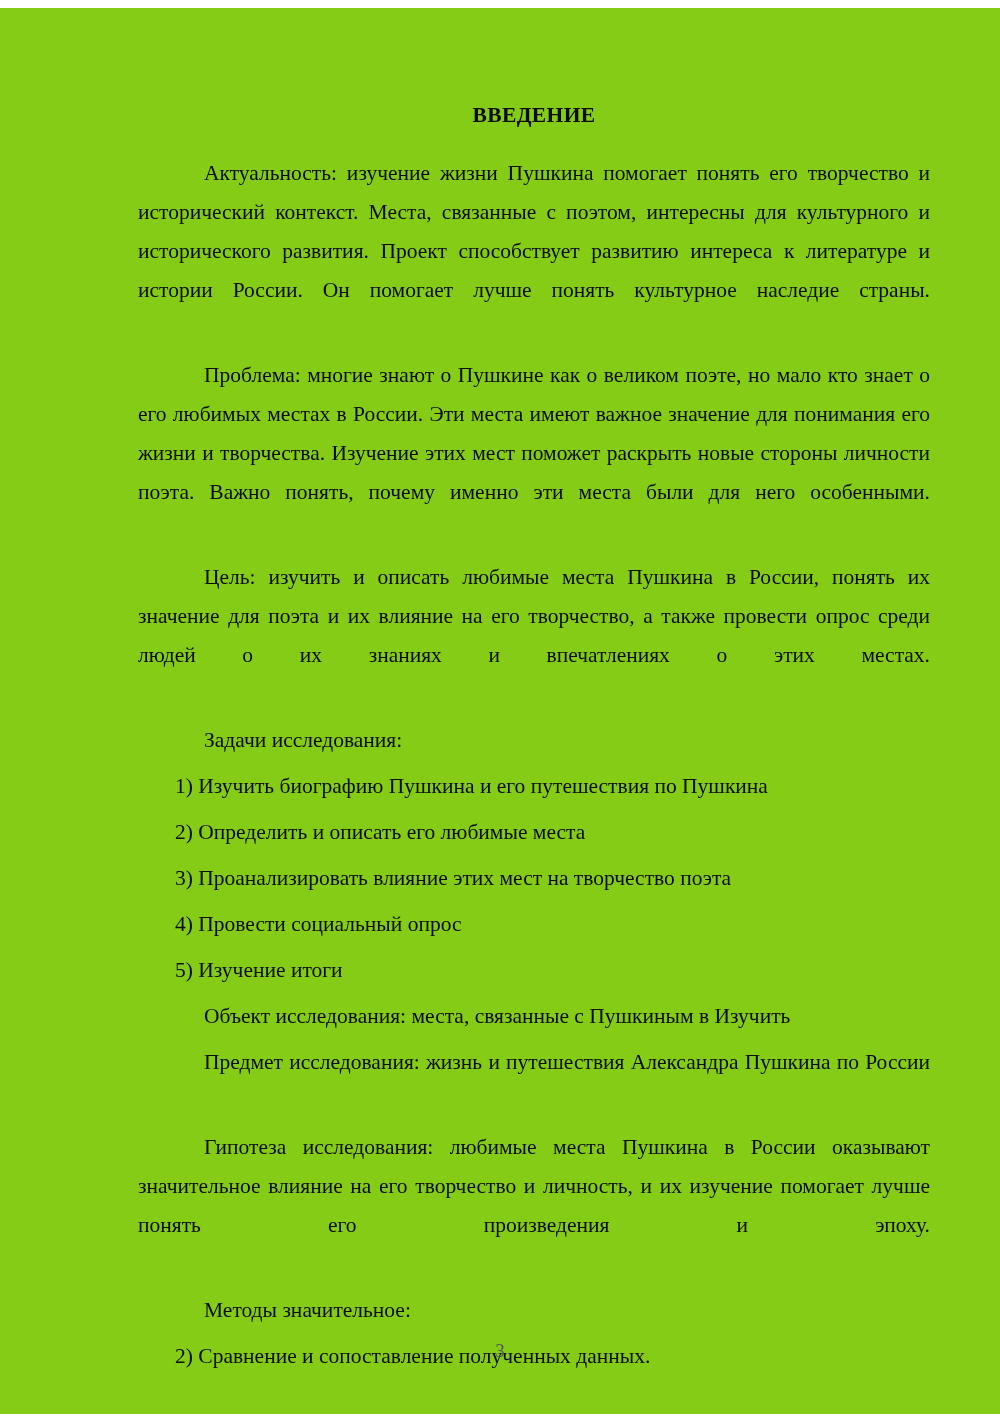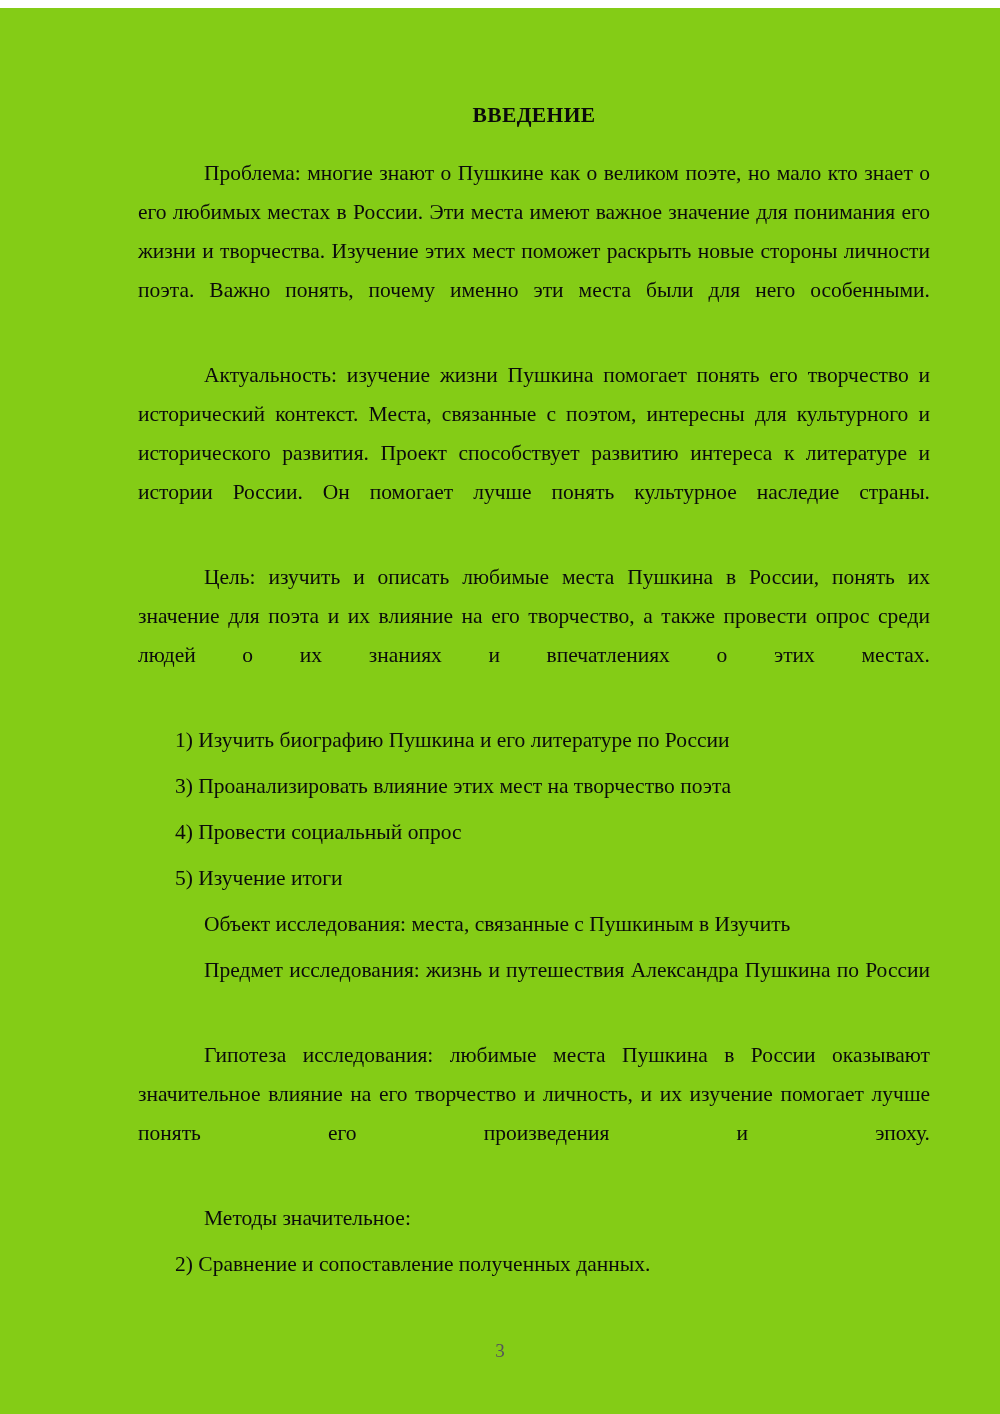--- a/index.html
+++ b/index.html
@@ -101,31 +101,36 @@
 <body>
 
 <div class="page">
 
   <div class="content">
 
     <h1 class="doc-title">ВВЕДЕНИЕ</h1>
 
     <div class="spacer-after-title"></div>
 
+    <p class="para">Актуальность: изучение жизни Пушкина помогает понять его творчество и исторический контекст. Места, связанные с поэтом, интересны для культурного и исторического развития. Проект способствует развитию интереса к литературе и истории России. Он помогает лучше понять культурное наследие страны.</p>
+
     <p class="para">Проблема: многие знают о Пушкине как о великом поэте, но мало кто знает о его любимых местах в России. Эти места имеют важное значение для понимания его жизни и творчества. Изучение этих мест поможет раскрыть новые стороны личности поэта. Важно понять, почему именно эти места были для него особенными.</p>
-
-    <p class="para">Актуальность: изучение жизни Пушкина помогает понять его творчество и исторический контекст. Места, связанные с поэтом, интересны для культурного и исторического развития. Проект способствует развитию интереса к литературе и истории России. Он помогает лучше понять культурное наследие страны.</p>
 
     <p class="para">Цель: изучить и описать любимые места Пушкина в России, понять их значение для поэта и их влияние на его творчество, а также провести опрос среди людей о их знаниях и впечатлениях о этих местах.</p>
 
+    <p class="lead-in">Задачи исследования:</p>
 
     <div class="list">
       <div class="li-row">
         <span>1) </span>
-        <span>Изучить биографию Пушкина и его литературе по России</span>
+        <span>Изучить биографию Пушкина и его путешествия по Пушкина</span>
+      </div>
+      <div class="li-row">
+        <span>2) </span>
+        <span>Определить и описать его любимые места</span>
       </div>
       <div class="li-row">
         <span>3) </span>
         <span>Проанализировать влияние этих мест на творчество поэта</span>
       </div>
       <div class="li-row">
         <span>4) </span>
         <span>Провести социальный опрос</span>
       </div>
       <div class="li-row">

